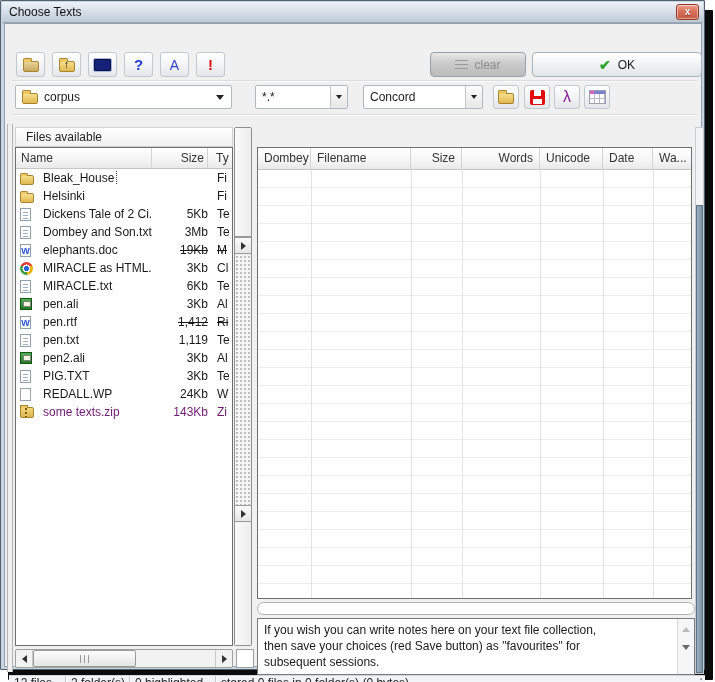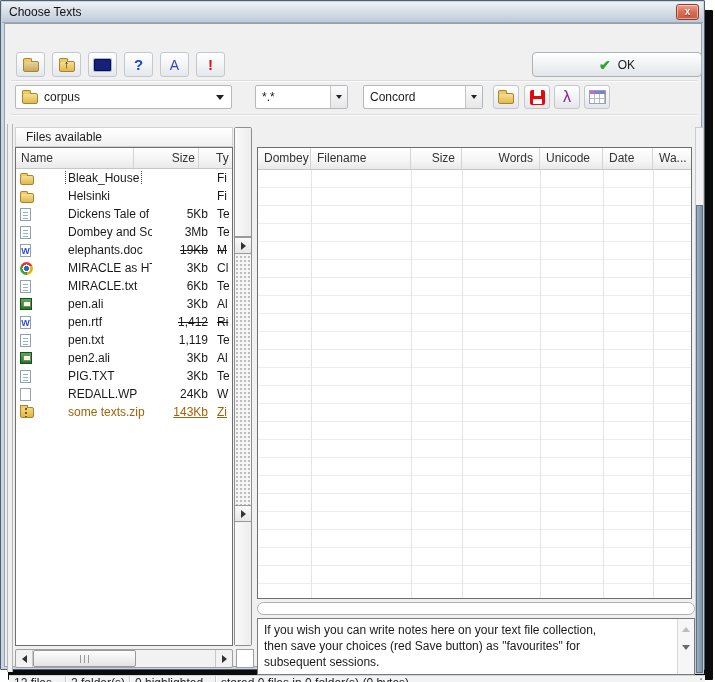--- a/index.html
+++ b/index.html
@@ -81,33 +81,33 @@
            border:1px solid #d2d2d2;display:flex;align-items:center;padding-left:10px;color:#222;}
 
   
   .left-groove{position:absolute;left:2px;top:100px;width:6px;height:548px;
                background:#f0f0f0;border-left:1px solid #b4b4b4;border-right:1px solid #b4b4b4;}
 
   
   .listbox{position:absolute;left:10px;top:123px;width:218px;height:499px;
            background:#fff;border:1px solid #6e6e6e;overflow:hidden;}
   .lheader{display:flex;height:21px;background:linear-gradient(#ffffff,#f4f4f4 60%,#e9e9e9);
-           border-bottom:1px solid #c6c6c6;align-items:center;color:#333;gap:9px;}
+           border-bottom:1px solid #c6c6c6;align-items:center;color:#333;}
   .lh-name{flex:1 1 auto;padding-left:5px;border-right:1px solid #d4d4d4;height:100%;line-height:20px;}
   .lh-size{flex:0 0 56px;text-align:right;padding-right:3px;border-right:1px solid #d4d4d4;height:100%;line-height:20px;}
   .lh-type{flex:0 0 24px;padding-left:8px;height:100%;line-height:20px;}
   .row{display:flex;align-items:center;height:18px;padding-left:4px;cursor:default;}
   .ficon{flex:0 0 21px;display:flex;justify-content:flex-start;align-items:center;}
   .fname{flex:1 1 auto;white-space:nowrap;overflow:hidden;}
-  .fname .nm{display:inline-block;padding:0 2px;margin-left:25px;}
+  .fname .nm{display:inline-block;padding:0 2px;}
   .focused .nm{outline:1px dotted #444;}
   .fsize{flex:0 0 56px;text-align:right;white-space:nowrap;}
   .ftype{flex:0 0 24px;padding-left:9px;white-space:nowrap;overflow:hidden;}
   .rs .fname,.rs .fsize,.rs .ftype{text-decoration:line-through;}
-  .alert .fname,.alert .fsize,.alert .ftype{color:#a16207;text-decoration:underline;}
+  .alert .fname,.alert .fsize,.alert .ftype{color:#701a75;}
 
   
   .icon-folder{position:relative;width:14px;height:10px;margin-top:3px;
         background:linear-gradient(#f7df8e,#e0b850);border:1px solid #a8842f;border-radius:2px;}
   .icon-folder::before{content:"";position:absolute;top:-3px;left:-1px;width:6px;height:2px;
         background:#edc967;border:1px solid #a8842f;border-bottom:none;border-radius:2px 2px 0 0;}
   .icon-text{position:relative;width:11px;height:13px;background:#fff;border:1px solid #8fa0b0;}
   .icon-text::before{content:"";position:absolute;left:2px;right:2px;top:3px;height:8px;
         background:repeating-linear-gradient(#9db0c0 0 1px,transparent 1px 3px);}
   .icon-word{width:11px;height:13px;background:#fff;border:1px solid #8fa0b0;color:#2b4fd4;
@@ -225,20 +225,24 @@
     <div class="tbtn" style="left:119px;top:28px;">
       <span class="glyph-q">?</span>
     </div>
     <div class="tbtn" style="left:155px;top:28px;">
       <span class="glyph-a">A</span>
     </div>
     <div class="tbtn" style="left:191px;top:28px;">
       <span class="glyph-x">!</span>
     </div>
 
+    <div class="btn-clear">
+      <span class="clear-lines"></span>
+      <span>clear</span>
+    </div>
     <div class="btn-ok">
       <span class="check">✔</span>
       <span>OK</span>
     </div>
 
     <div class="sep-line" style="left:6px;right:4px;top:56px;"></div>
 
     <div class="combo" style="left:10px;width:217px;">
       <span class="folder-ico" style="margin-left:6px;flex:0 0 auto;"></span>
       <span class="txt">corpus</span>

